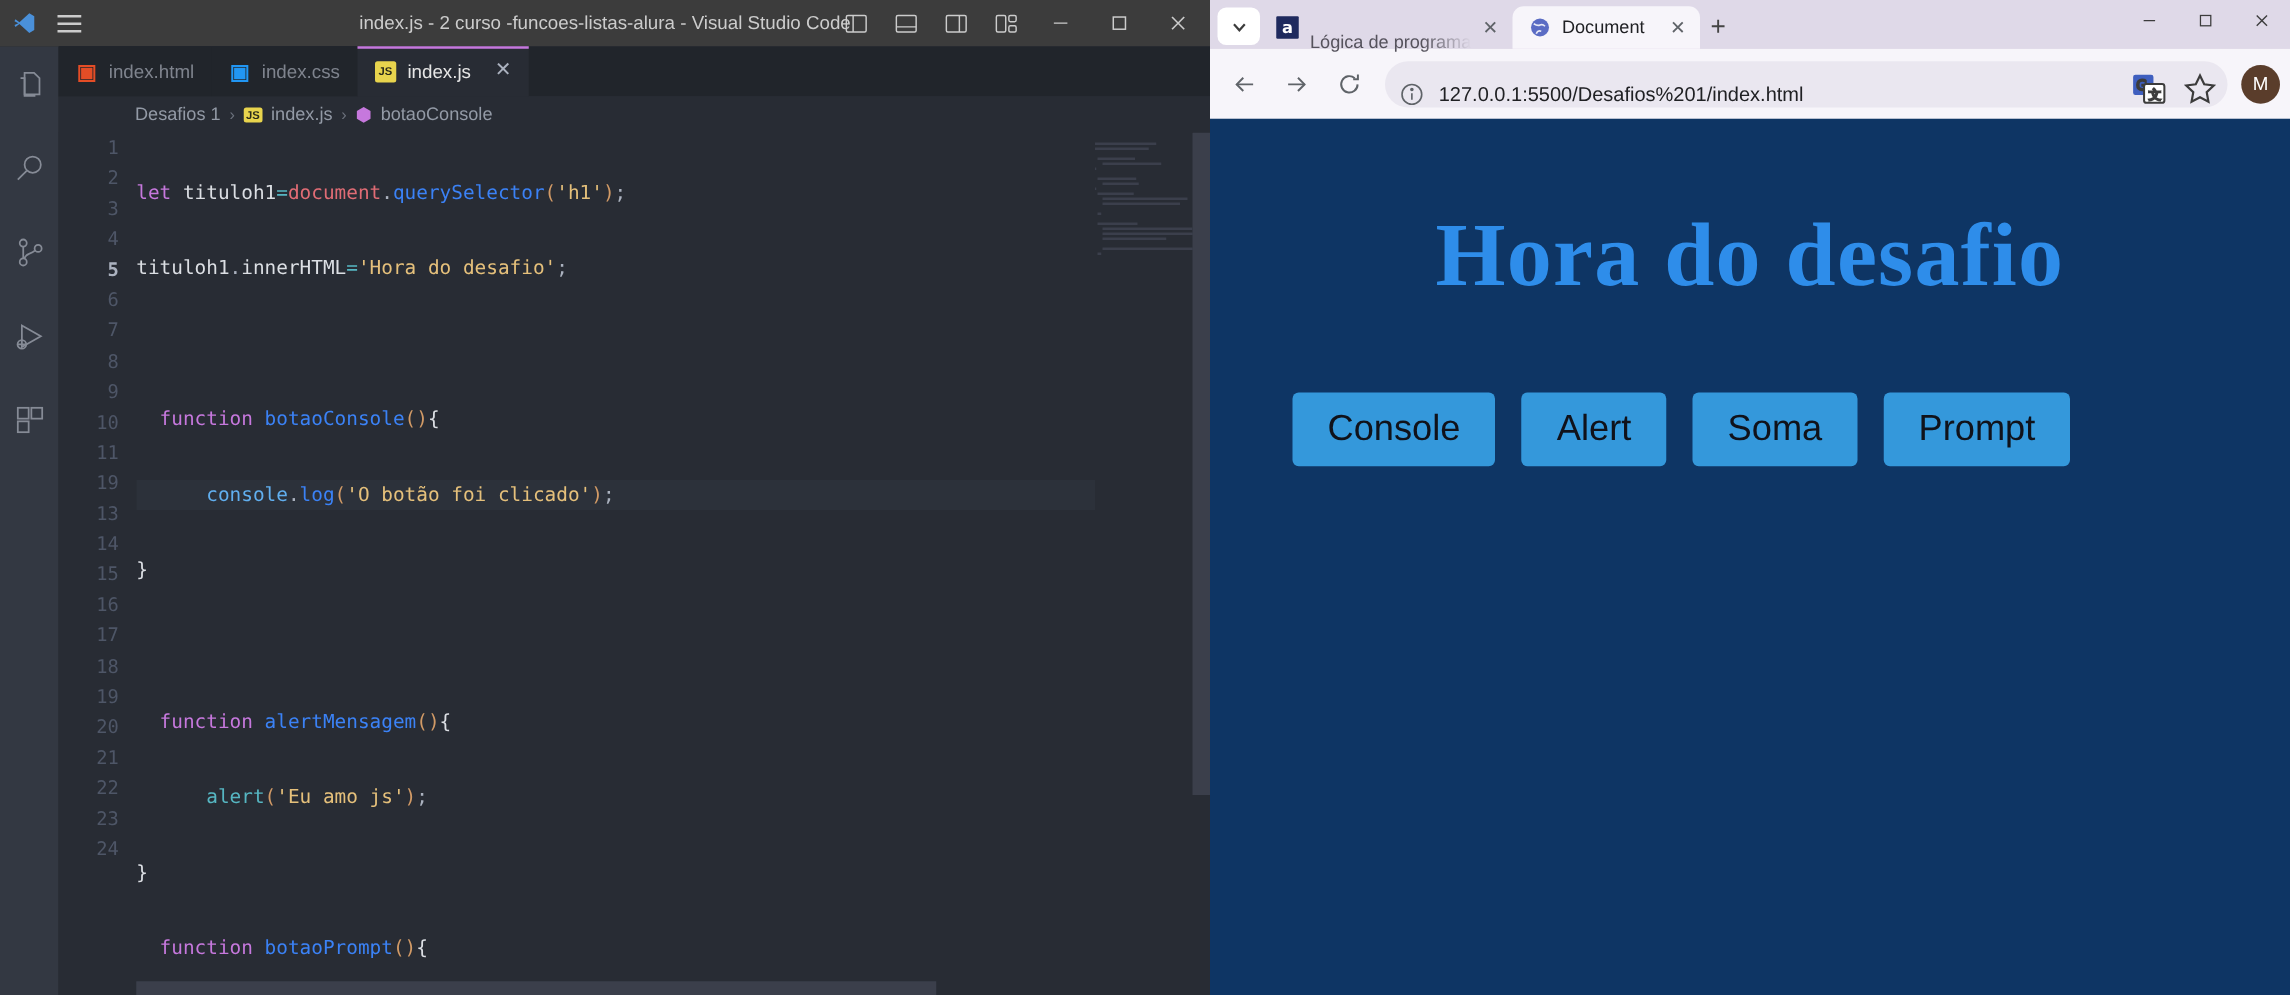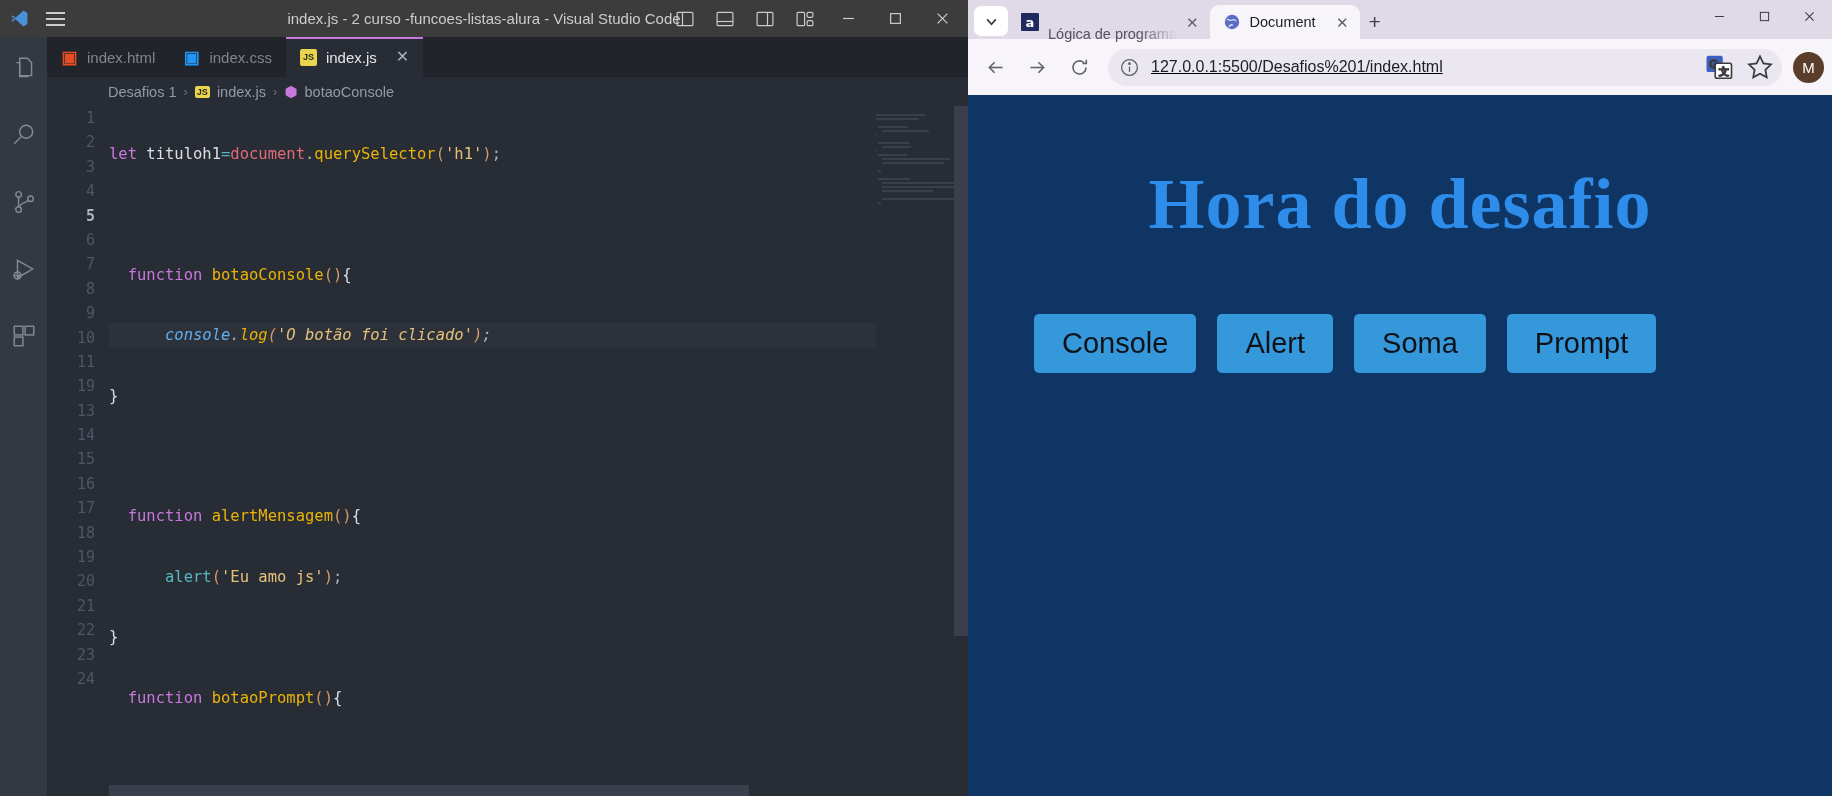--- a/index.html
+++ b/index.html
@@ -88,26 +88,26 @@
     background: #282c34;
   }
   .vs-gutter .ln { height: 24.4px; line-height: 24.4px; padding-right: 14px; }
   .vs-gutter .ln.cur { color: #abb2bf; font-weight: bold; }
 
   .vs-code {
     flex: 1; font-family: "DejaVu Sans Mono", monospace; font-size: 15.5px;
     white-space: pre; position: relative; min-width: 0; overflow: hidden;
   }
   .vs-code .cl { height: 24.4px; line-height: 24.4px; }
-  .vs-code .cl.hl { background: #2c313a; font-style: italic; }
+  .vs-code .cl.hl { background: #2c313a; }
 
   .t-key   { color: #c678dd; }
   .t-var   { color: #e06c75; }
   .t-fn    { color: #61afef; }
-  .t-fname { color: #eab308; }
+  .t-fname { color: #3b82f6; }
   .t-str   { color: #e5c07b; }
   .t-punct { color: #abb2bf; }
   .t-paren { color: #d19a66; }
   .t-op    { color: #56b6c2; }
   .t-white { color: #dcdfe4; text-align: right; }
 
   .vs-minimap {
     position: absolute; right: 14px; top: 0; width: 78px; height: 100%;
     background: #282c34; padding-top: 8px;
   }
@@ -152,21 +152,21 @@
   .br-newtab { width: 30px; height: 30px; margin-bottom: 2px; display: flex; align-items: center; justify-content: center; font-size: 21px; color: #444; cursor: pointer; flex: none; }
   .br-wincontrols { margin-left: auto; display: flex; align-self: flex-start; }
   .br-wbtn { width: 45px; height: 32px; display: flex; align-items: center; justify-content: center; color: #3c3c3c; cursor: pointer; }
   .br-wbtn svg { width: 11px; height: 11px; }
 
   .br-toolbar { height: 56px; background: #f7f5fa; display: flex; align-items: center; padding: 0 8px; gap: 3px; }
   .br-navbtn { width: 39px; height: 39px; border-radius: 50%; display: flex; align-items: center; justify-content: center; cursor: pointer; flex: none; }
   .br-navbtn svg { width: 21px; height: 21px; stroke: #5f6368; fill: none; stroke-width: 1.8; }
   .br-omnibox {
     flex: 1; height: 37px; background: #eae7f0; border-radius: 19px; display: flex;
-    align-items: center; padding: 0 7px 0 11px; margin: 0 6px; gap: 11px; cursor: text; text-decoration: underline;
+    align-items: flex-end; padding: 0 7px 0 11px; margin: 0 6px; gap: 11px; cursor: text;
   }
   .br-omni-info { width: 21px; height: 21px; flex: none; }
   .br-url { flex: 1; font-size: 16px; color: #202124; white-space: nowrap; overflow: hidden; }
   .br-omni-icon { width: 30px; height: 30px; display: flex; align-items: center; justify-content: center; cursor: pointer; flex: none; }
   .br-avatar {
     width: 31px; height: 31px; border-radius: 50%; background: #5a3d2b; color: #fff;
     display: flex; align-items: center; justify-content: center; font-size: 15px; flex: none;
     margin-left: 2px; cursor: pointer;
   }
 
@@ -340,20 +340,21 @@
               <div class="ln">19</div>
               <div class="ln">20</div>
               <div class="ln">21</div>
               <div class="ln">22</div>
               <div class="ln">23</div>
               <div class="ln">24</div>
             </div>
 
           <div class="vs-code" id="codebox">
             <div class="cl"><span class="t-key">let</span><span class="t-white"> tituloh1</span><span class="t-op">=</span><span class="t-var">document</span><span class="t-punct">.</span><span class="t-fname">querySelector</span><span class="t-paren">(</span><span class="t-str">'h1'</span><span class="t-paren">)</span><span class="t-punct">;</span></div>
+            <div class="cl"><span class="t-white">tituloh1</span><span class="t-punct">.</span><span class="t-white">innerHTML</span><span class="t-op">=</span><span class="t-str">'Hora do desafio'</span><span class="t-punct">;</span></div>
             <div class="cl"></div>
             <div class="cl">  <span class="t-key">function</span><span class="t-white"> </span><span class="t-fname">botaoConsole</span><span class="t-paren">()</span><span class="t-white">{</span></div>
             <div class="cl hl">      <span class="t-fn">console</span><span class="t-punct">.</span><span class="t-fname">log</span><span class="t-paren">(</span><span class="t-str">'O botão foi clicado'</span><span class="t-paren">)</span><span class="t-punct">;</span></div>
             <div class="cl"><span class="t-white">}</span></div>
             <div class="cl"></div>
             <div class="cl">  <span class="t-key">function</span><span class="t-white"> </span><span class="t-fname">alertMensagem</span><span class="t-paren">()</span><span class="t-white">{</span></div>
             <div class="cl">      <span class="t-op">alert</span><span class="t-paren">(</span><span class="t-str">'Eu amo js'</span><span class="t-paren">)</span><span class="t-punct">;</span></div>
             <div class="cl"><span class="t-white">}</span></div>
             <div class="cl">  <span class="t-key">function</span><span class="t-white"> </span><span class="t-fname">botaoPrompt</span><span class="t-paren">()</span><span class="t-white">{</span></div>
             

